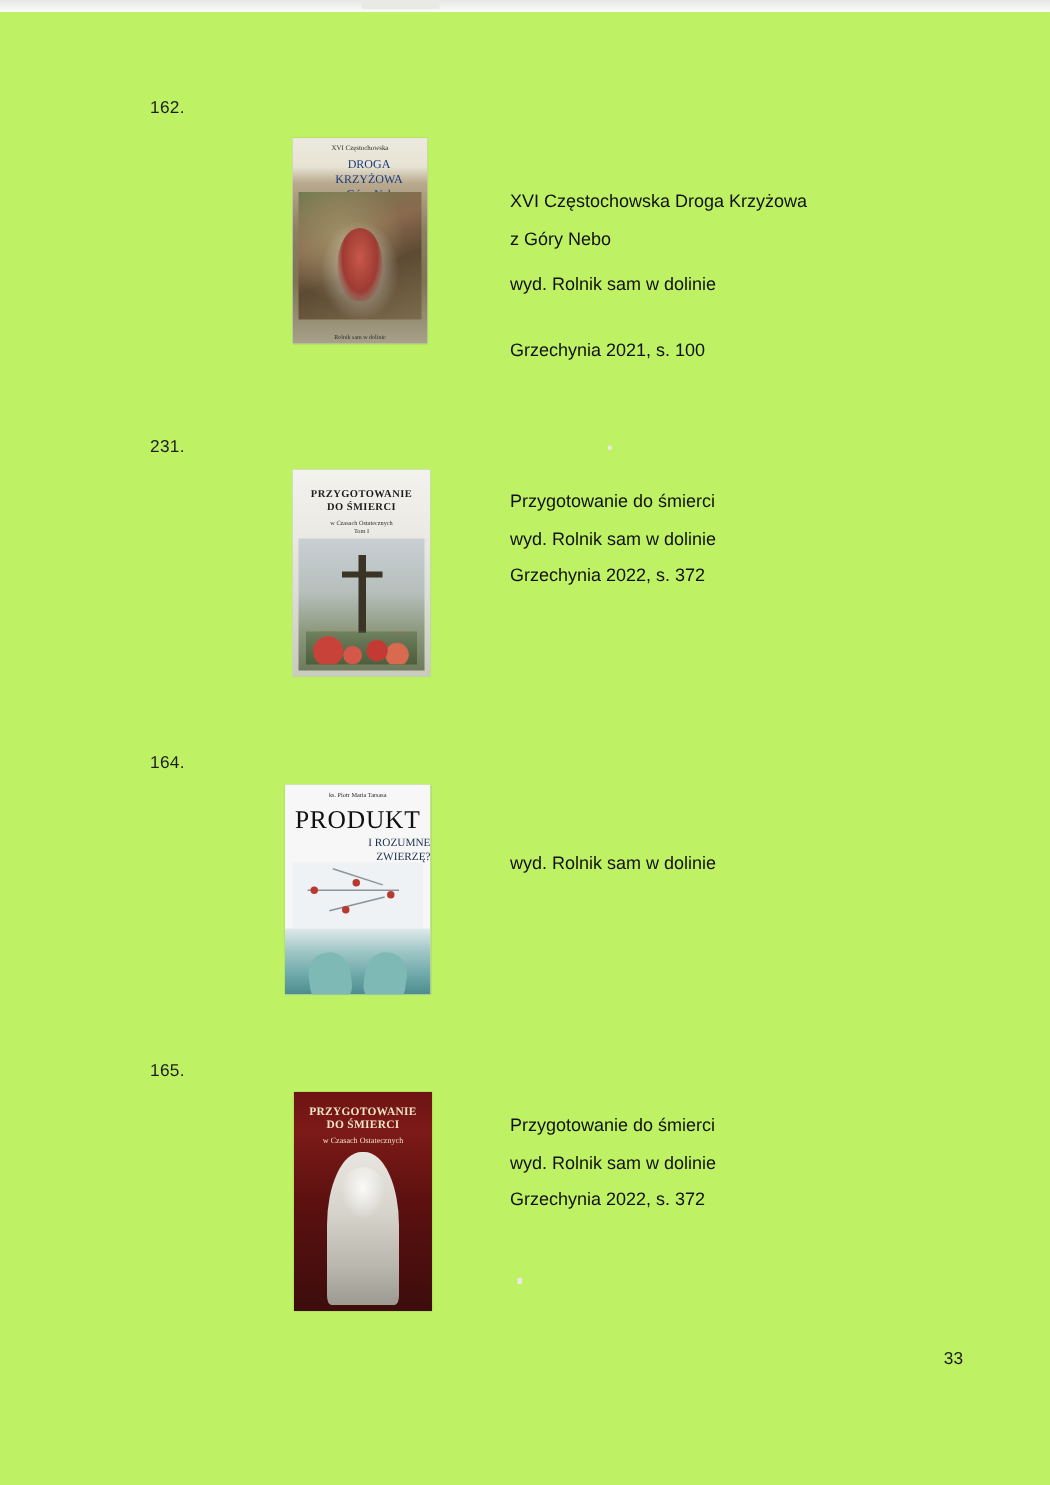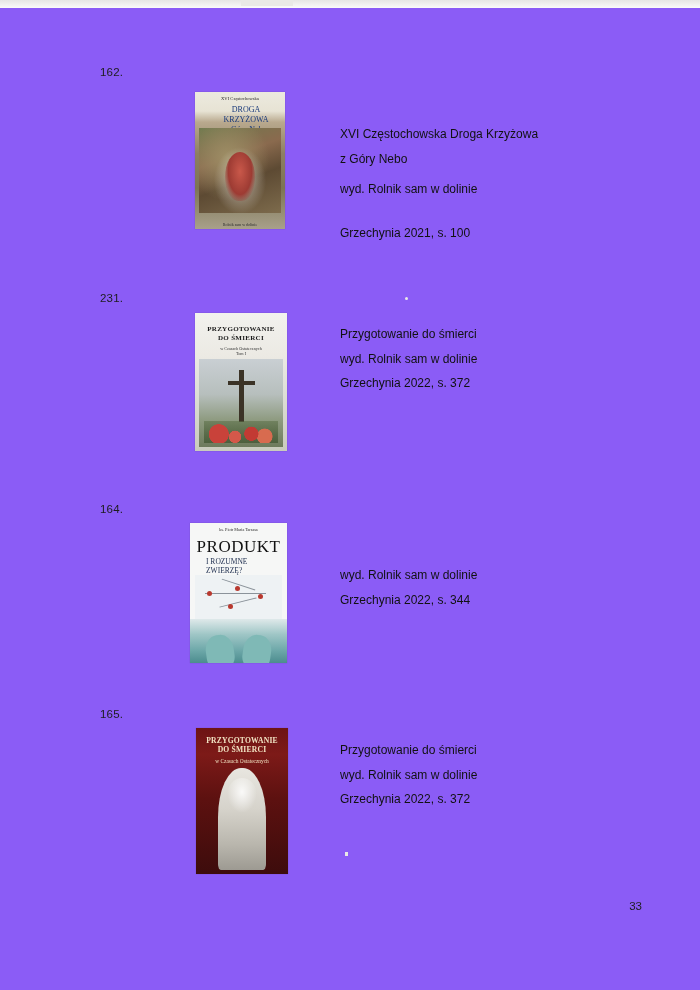--- a/index.html
+++ b/index.html
@@ -7,21 +7,21 @@
     padding: 0;
     background: #d9d9d9;
   }
   body {
     font-family: "Liberation Sans", sans-serif;
   }
   .page {
     position: relative;
     width: 700px;
     height: 990px;
-    background: #8b5cf6;
+    background: #bef264;
     overflow: hidden;
   }
   
   .scan-edge-top {
     position: absolute;
     top: 0; left: 0; right: 0;
     height: 8px;
     background: linear-gradient(to bottom, #e6e6e4, #fbfbfa);
   }
   .scan-mark {
@@ -141,21 +141,21 @@
   #cover-3 .bg { position:absolute; inset:0; background:#f6f7f6; }
   #cover-3 .author {
     position:absolute; top:4px; left:0; right:0; text-align:center;
     font-family:"Liberation Serif",serif; font-size:4.2px; color:#2b2b2b;
   }
   #cover-3 .t1 {
     position:absolute; top:14px; left:0; right:0; text-align:center;
     font-family:"Liberation Serif",serif; font-size:17px; color:#111; letter-spacing:.5px;
   }
   #cover-3 .t2 {
-    position:absolute; top:34px; left:16px; right:0; text-align:left;
+    position:absolute; top:34px; left:4px; right:0; text-align:right;
     font-family:"Liberation Serif",serif; font-size:7.5px; color:#1d2d4e; line-height:1.25;
   }
   #cover-3 .diagram {
     position:absolute; top:52px; left:5px; right:5px; height:44px;
     background: #eef2f4;
   }
   #cover-3 .diagram .dot {
     position:absolute; width:5px; height:5px; border-radius:50%; background:#b8392f;
   }
   #cover-3 .diagram .line {
@@ -269,21 +269,20 @@
       <div class="dot" style="left:14%;top:36%;"></div>
       <div class="dot" style="left:46%;top:24%;"></div>
       <div class="dot" style="left:72%;top:44%;"></div>
       <div class="dot" style="left:38%;top:66%;"></div>
     </div>
     <div class="hands"></div>
   </div>
 
   <div class="text-block" style="left:340px; top:563px; width:320px;">
     <div class="line">wyd. Rolnik sam w dolinie</div>
-    <div class="line">Grzechynia 2022, s. 344</div>
   </div>
 
   <div class="entry" style="top:708px;">
     <div class="entry-number">165.</div>
   </div>
 
   <div class="cover" id="cover-4">
     <div class="bg"></div>
     <div class="t1" style="white-space:pre-line;">PRZYGOTOWANIE
 DO ŚMIERCI</div>

